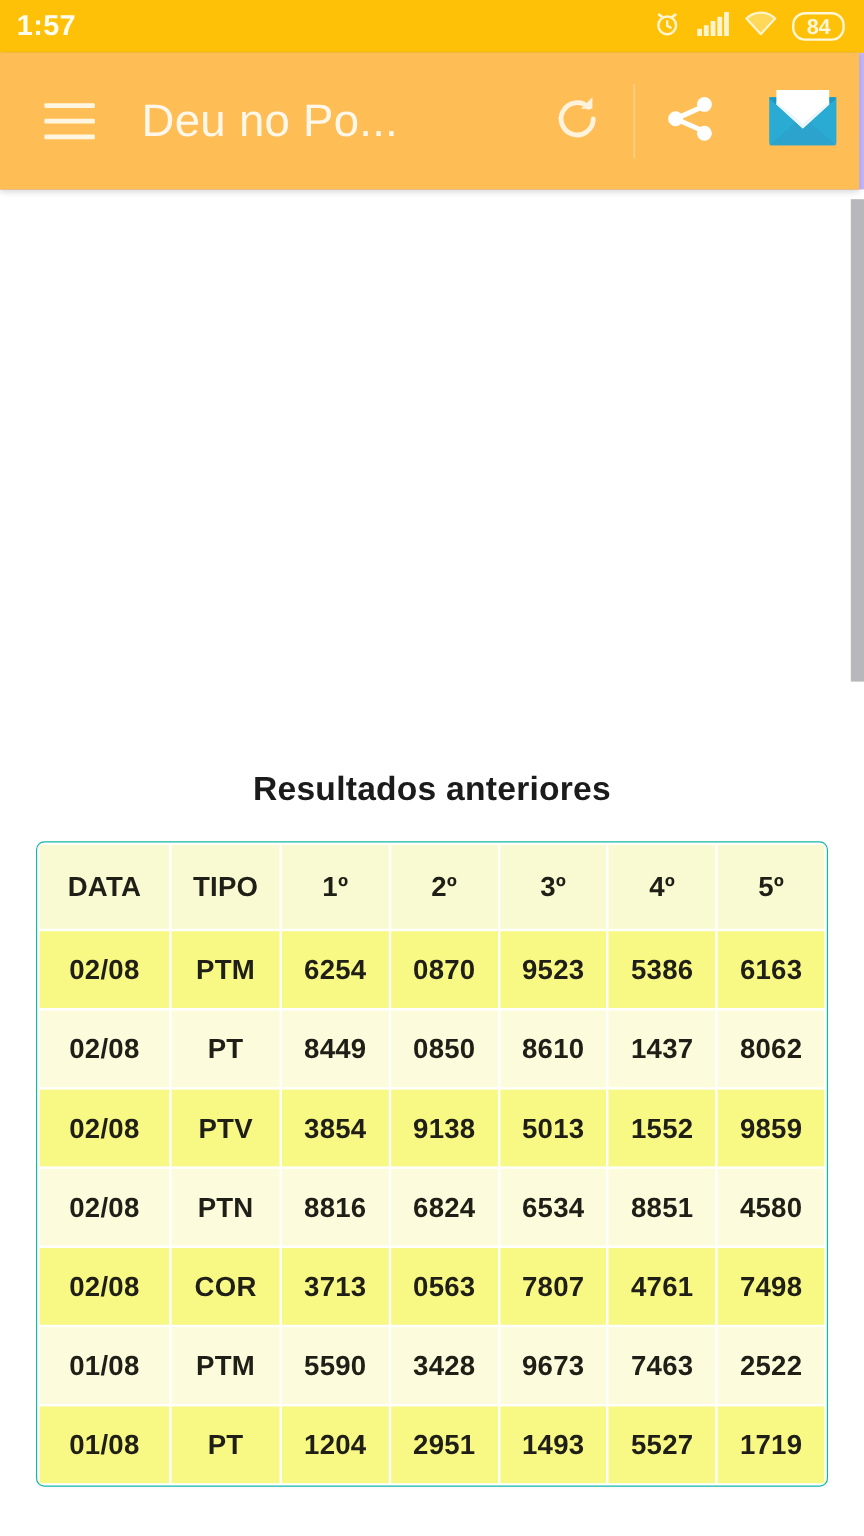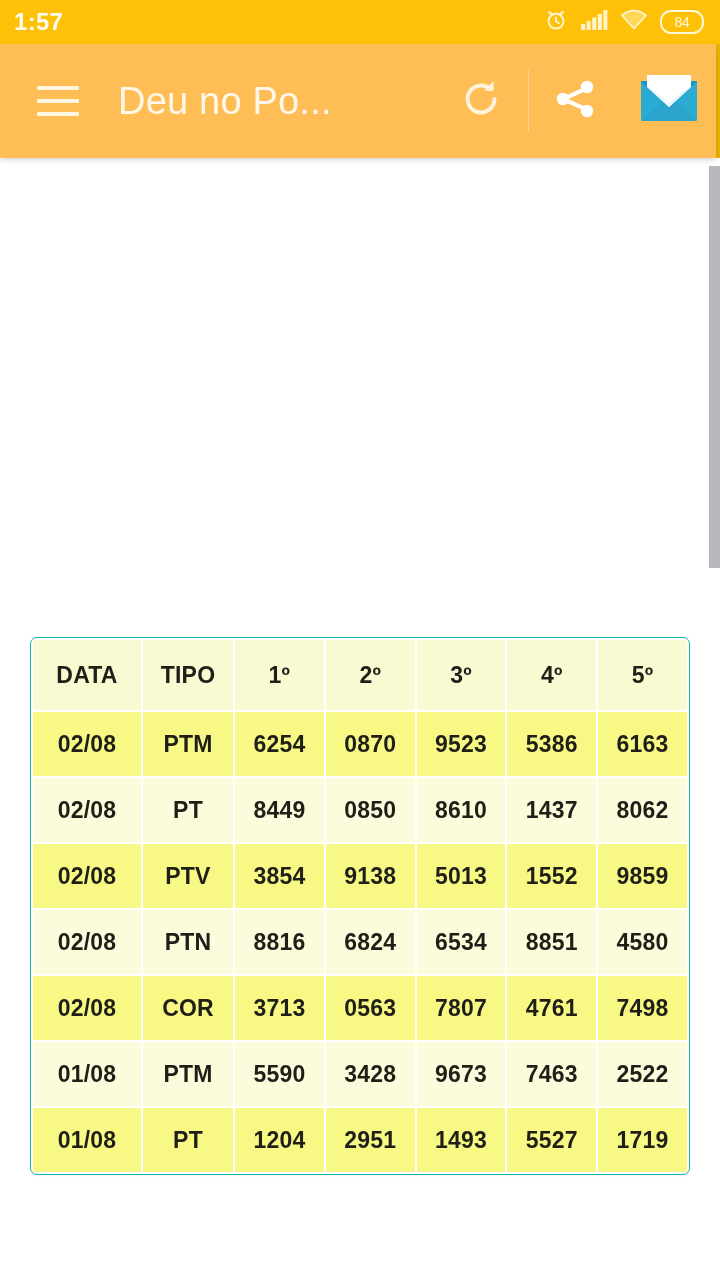--- a/index.html
+++ b/index.html
@@ -9,21 +9,21 @@
     height: 1280px;
     overflow: hidden;
     background: #ffffff;
     font-family: "Liberation Sans", sans-serif;
   }
 
   #screen {
     position: relative;
     width: 720px;
     height: 1280px;
-    background: #eab308;
+    background: #c4b5fd;
     overflow: hidden;
   }
 
   
   #status-bar {
     position: absolute;
     top: 0; left: 0;
     width: 720px;
     height: 44px;
     background: #FFC107;
@@ -52,22 +52,22 @@
     width: 44px;
     height: 24px;
     border: 2.5px solid #FFF7D8;
     border-radius: 11px;
     display: flex;
     align-items: center;
     justify-content: center;
   }
   .battery .lvl {
     color: #FFF7D8;
-    font-size: 14px;
-    font-weight: 400;
+    font-size: 18px;
+    font-weight: 700;
     line-height: 1;
     letter-spacing: -0.2px;
   }
 
   
   #toolbar {
     position: absolute;
     top: 44px; left: 0;
     width: 716px;
     height: 114px;
@@ -284,20 +284,21 @@
 
     </div>
   </div>
 
   <div id="content">
 
     <div id="blank-region">
       <div id="scroll-indicator"></div>
     </div>
 
+    <div id="results-title">Resultados anteriores</div>
 
     <div id="table-card">
       <table>
         <colgroup>
           <col class="c-data">
             <col class="c-tipo">
           <col>
             <col>
             <col>
             <col>

